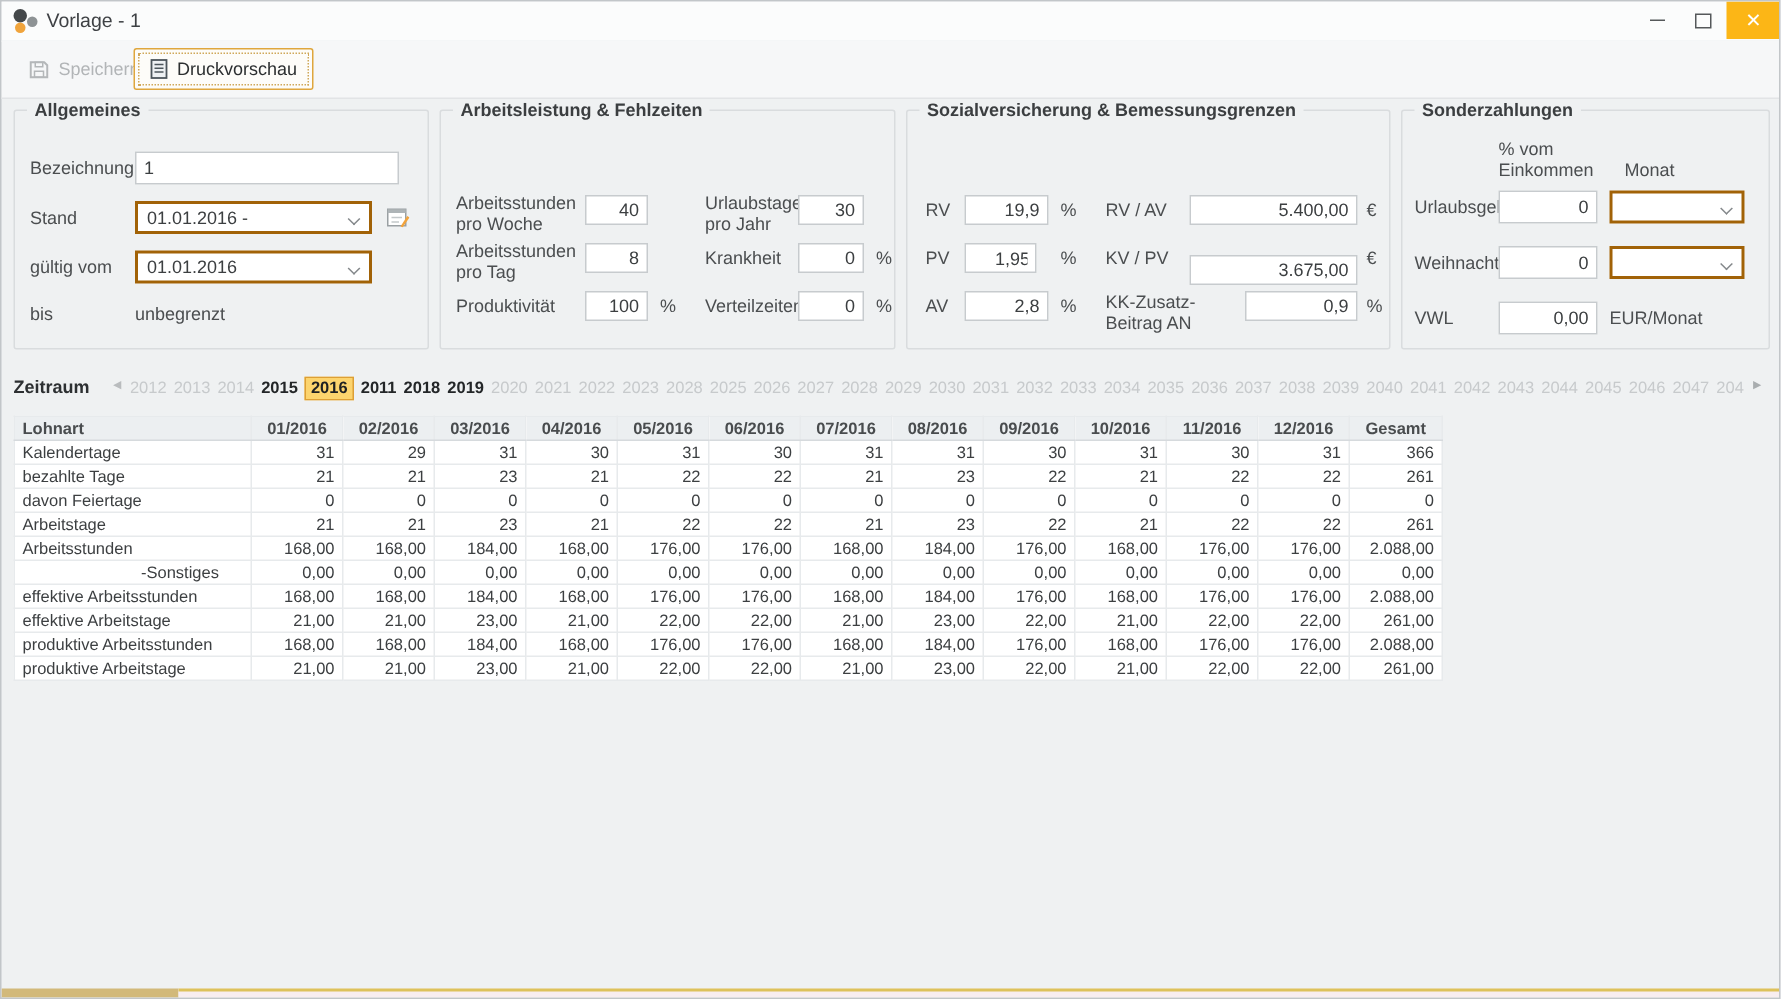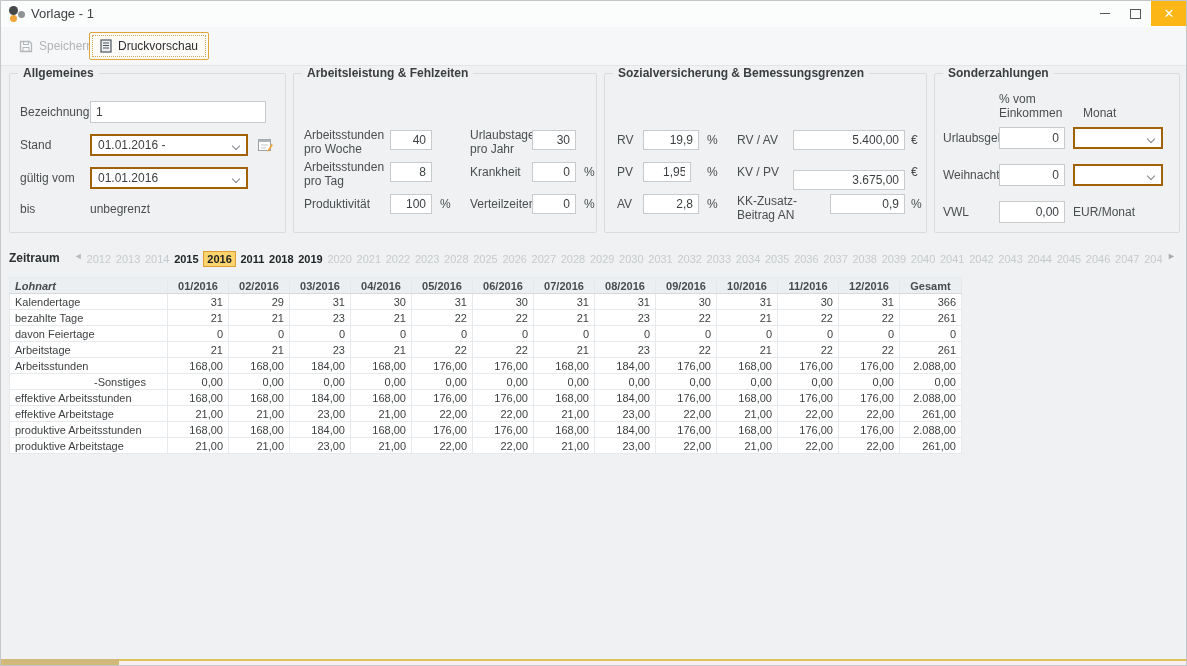--- a/index.html
+++ b/index.html
@@ -237,21 +237,21 @@
         <span class="year disabled">2047</span>
         <span class="year disabled">204</span>
       </span>
     <span class="zarrow" style="color:#a9adaf;">►</span>
   </div>
 
   <div class="tablewrap">
     <table>
       <thead>
           <tr>
-            <th class="lbl" style="width: 158px; font-style: italic;">Lohnart</th>
+            <th class="lbl" style="width: 158px;">Lohnart</th>
             <th class="" style="width: 61px;">01/2016</th>
             <th class="" style="width: 61px;">02/2016</th>
             <th class="" style="width: 61px;">03/2016</th>
             <th class="" style="width: 61px;">04/2016</th>
             <th class="" style="width: 61px;">05/2016</th>
             <th class="" style="width: 61px;">06/2016</th>
             <th class="" style="width: 61px;">07/2016</th>
             <th class="" style="width: 61px;">08/2016</th>
             <th class="" style="width: 61px;">09/2016</th>
             <th class="" style="width: 61px;">10/2016</th>

